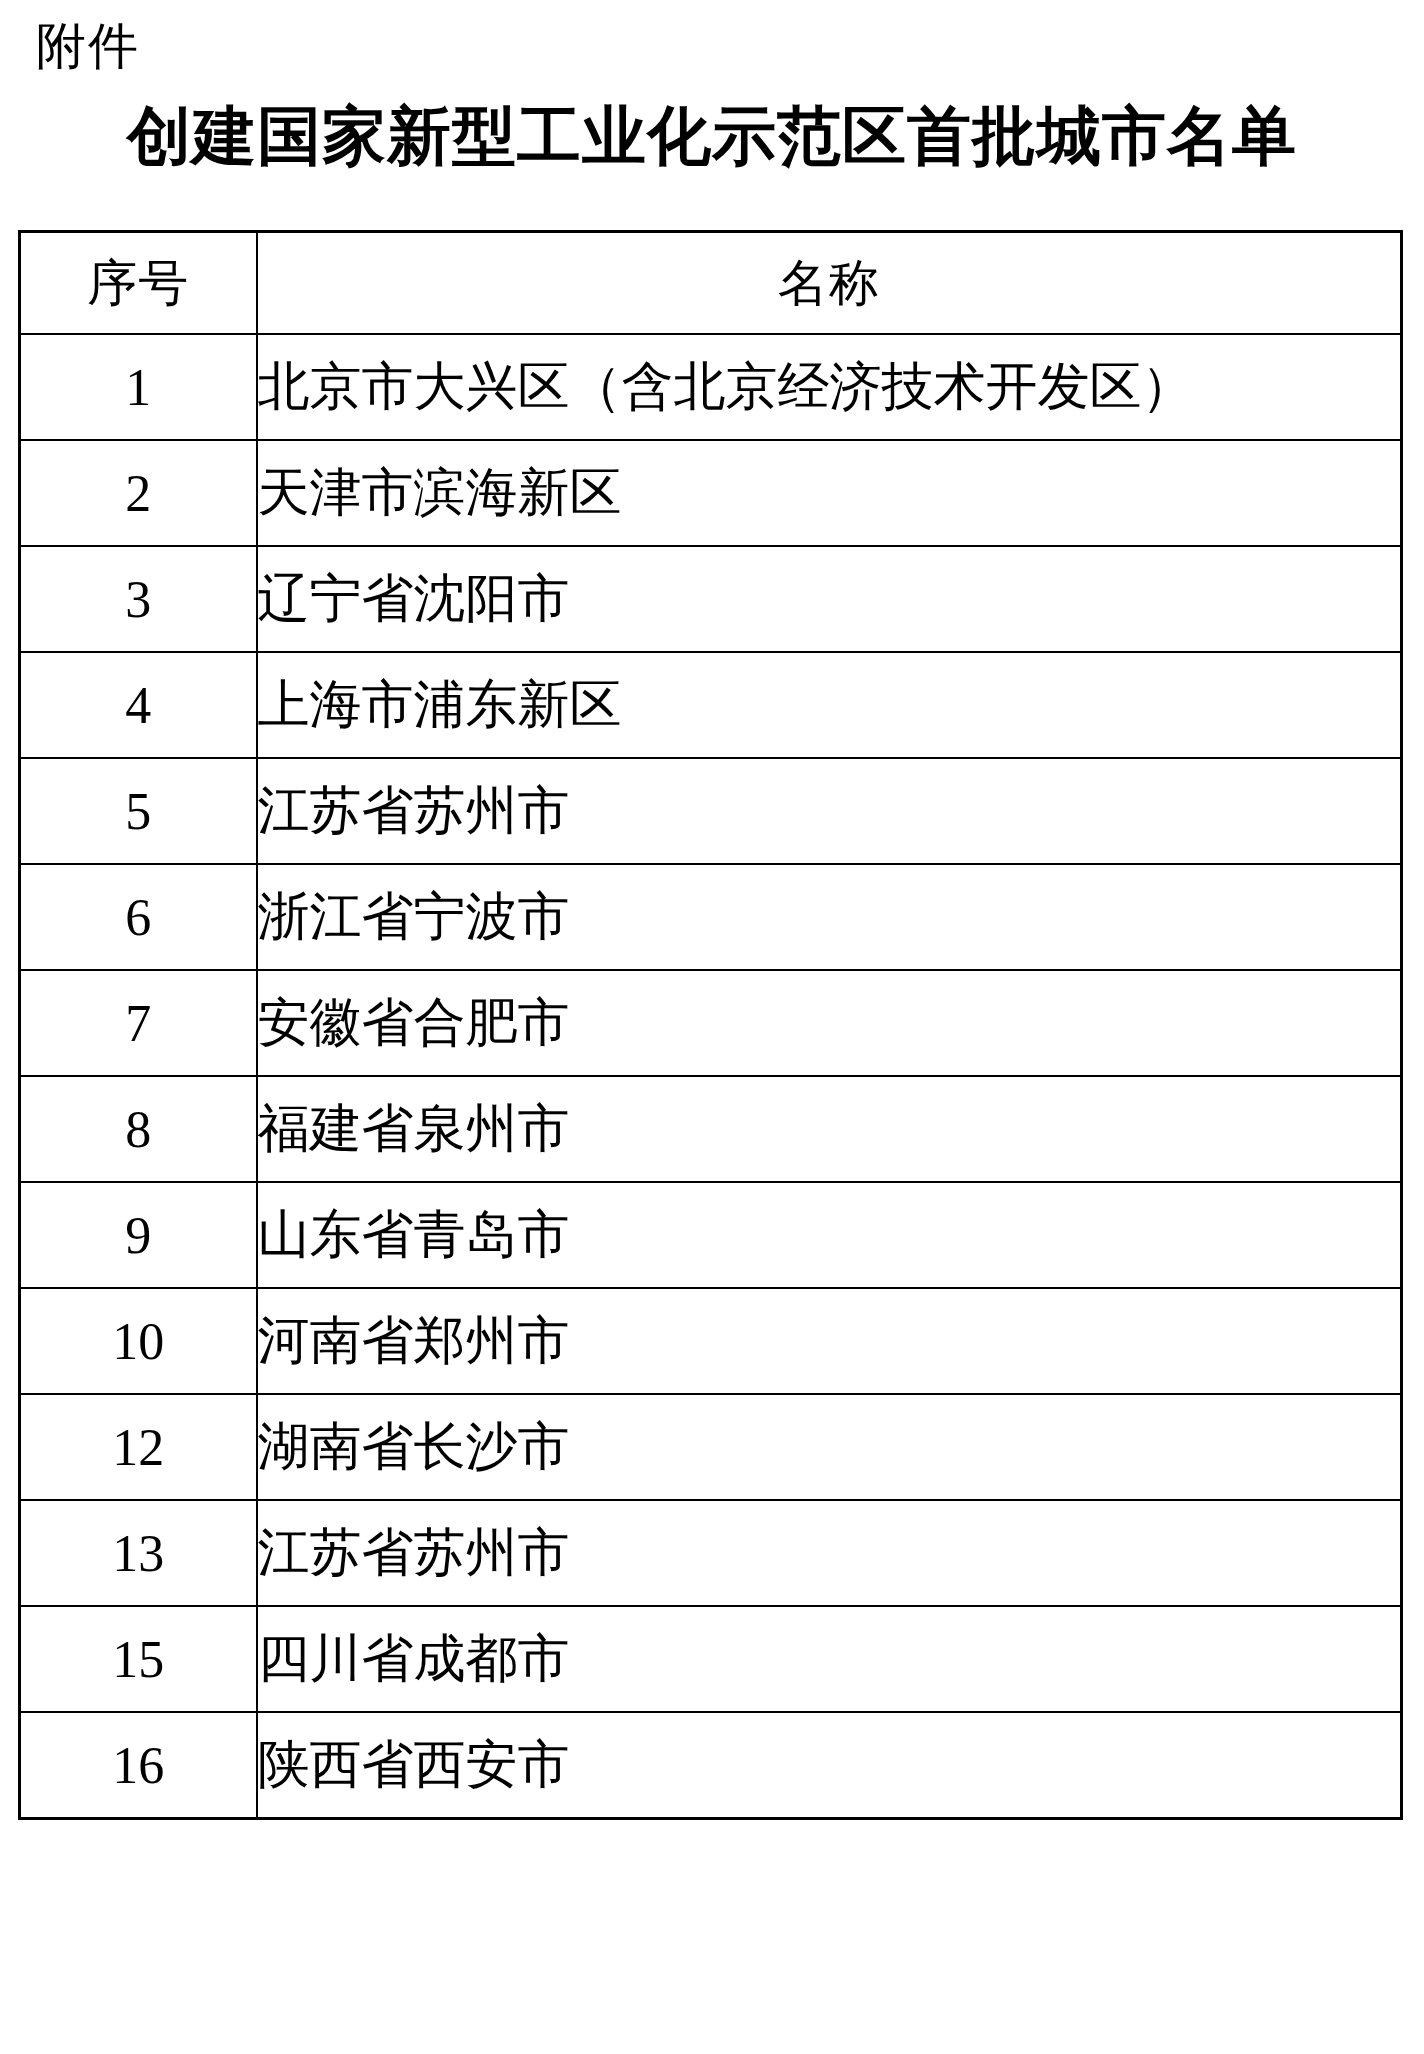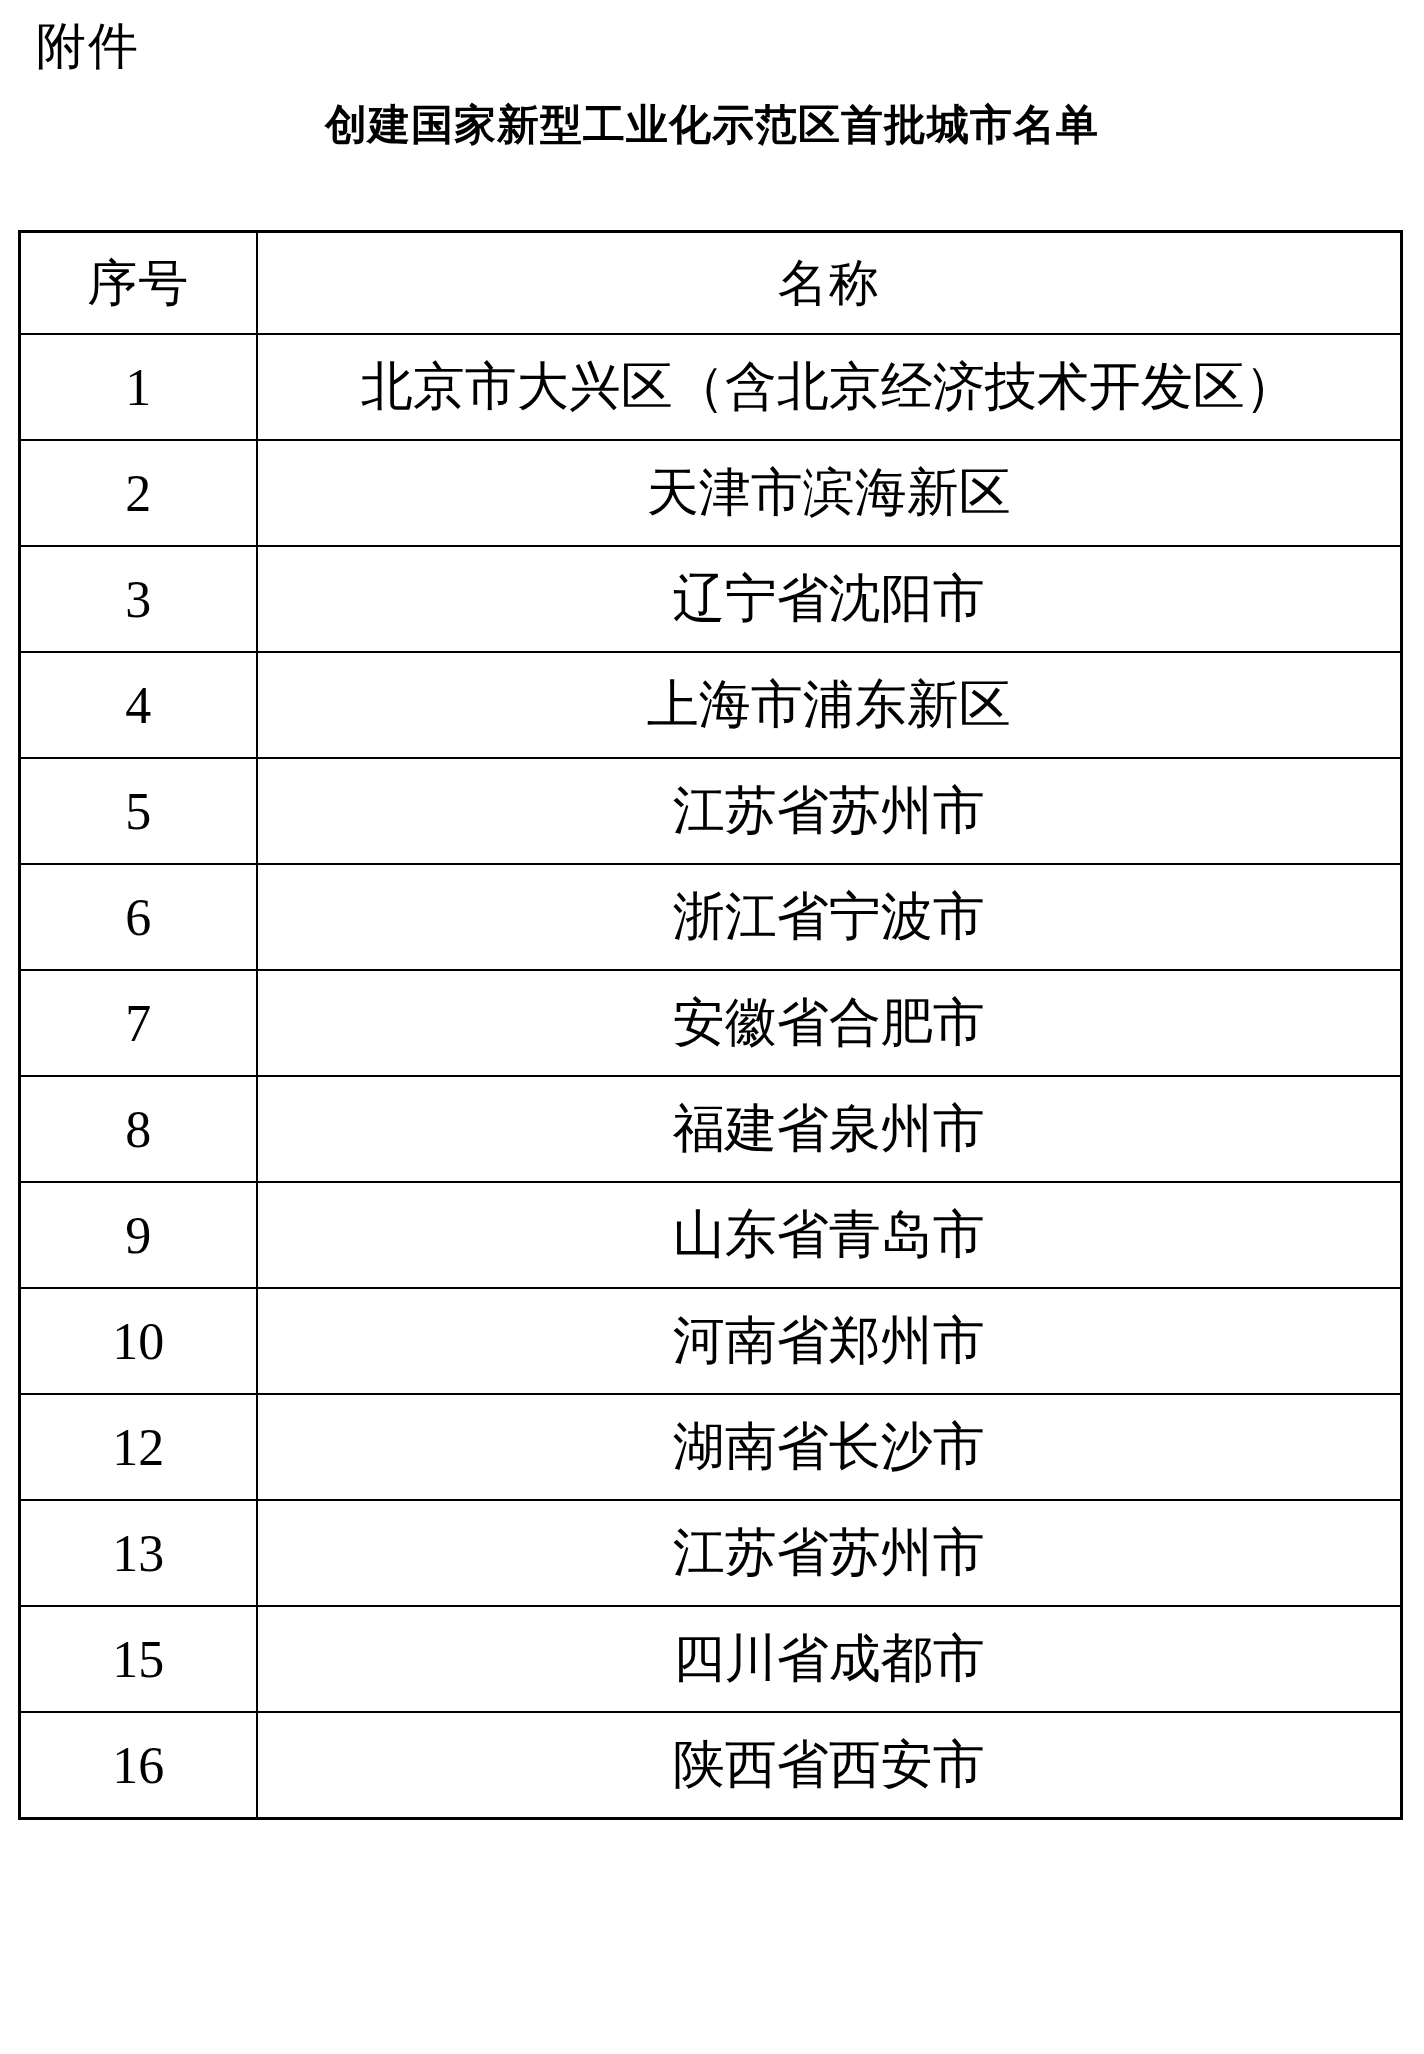--- a/index.html
+++ b/index.html
@@ -31,21 +31,21 @@
   }
   .title {
     position: absolute;
     left: 0;
     top: 102px;
     width: 1424px;
     margin: 0;
     text-align: center;
     font-family: "Liberation Serif", serif;
     font-weight: bold;
-    font-size: 42px;
+    font-size: 64px;
     line-height: 1.1;
     letter-spacing: 1px;
   }
   table.city-table {
     position: absolute;
     left: 18px;
     top: 230px;
     width: 1382px;
     border-collapse: collapse;
     table-layout: fixed;
@@ -71,21 +71,21 @@
   }
   table.city-table td {
     height: 104px;
     font-size: 52px;
   }
   td.cell-no {
     text-align: center;
     font-family: "Liberation Serif", serif;
   }
   td.cell-name {
-    text-align: center;
+    text-align: left;
     padding-left: 20px;
     font-family: "Liberation Serif", serif;
   }
 </style>
 </head>
 <body>
 
 <div class="page">
 
   <div class="attachment">附件</div>

